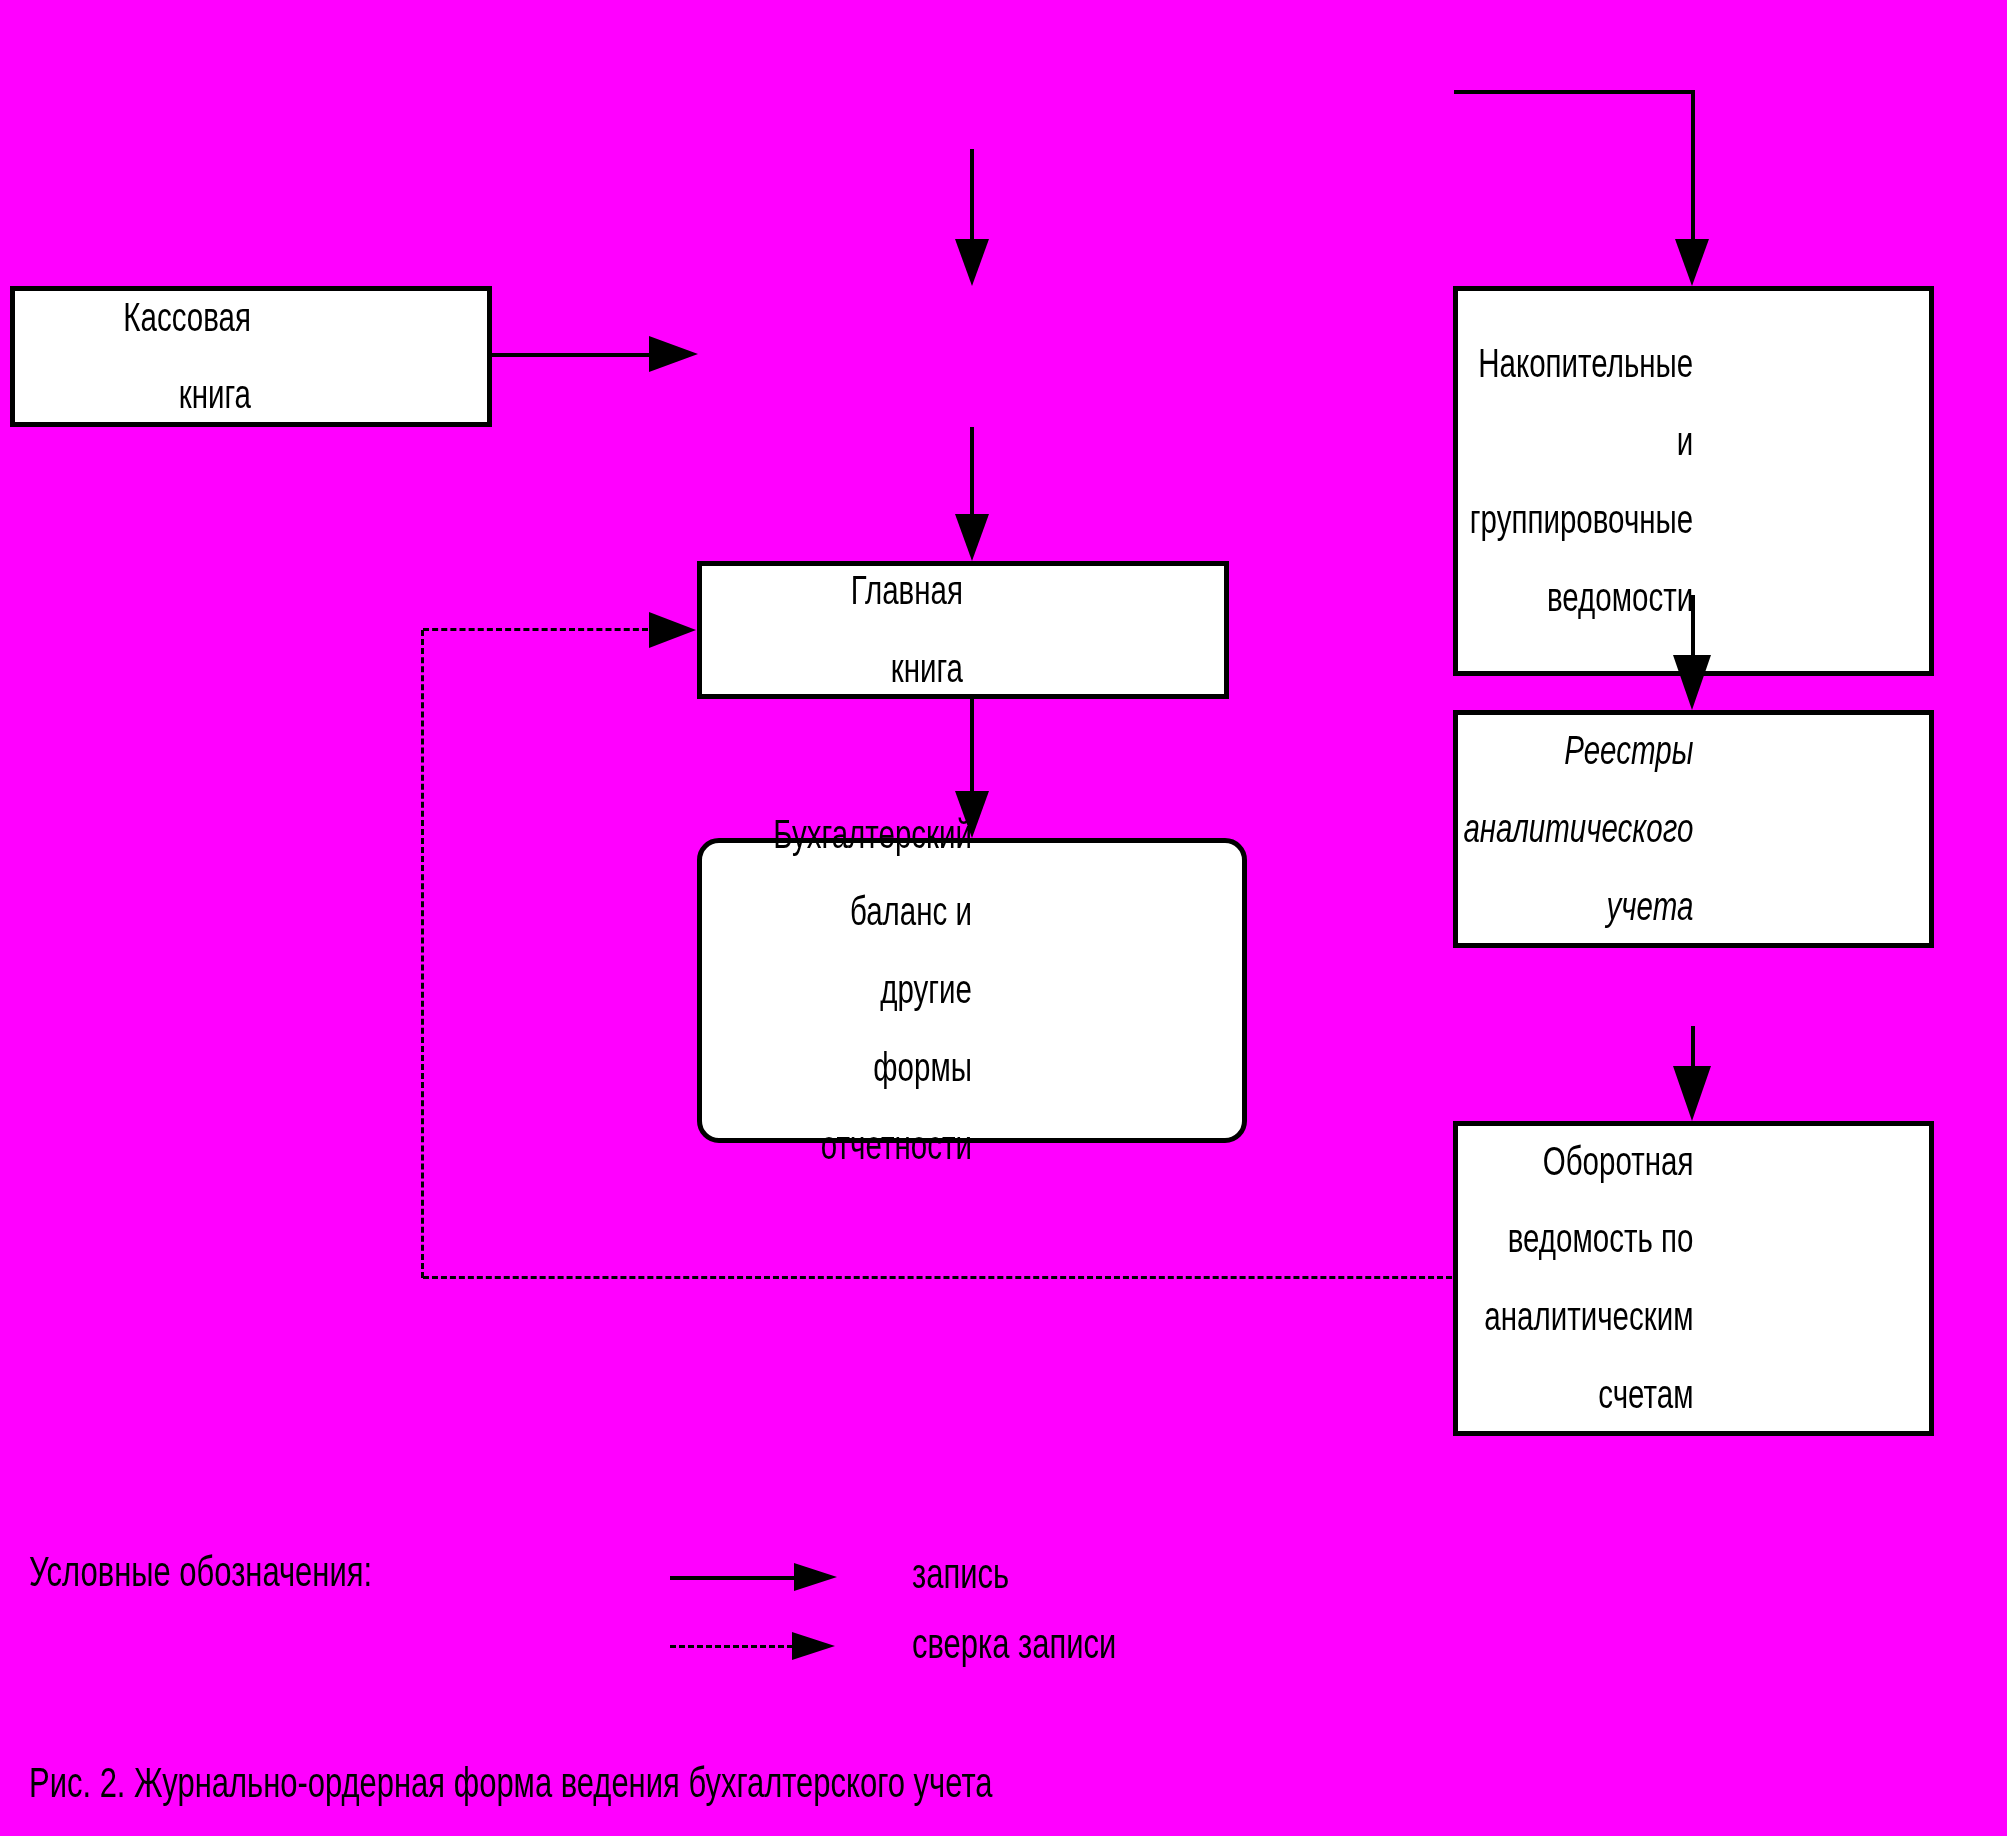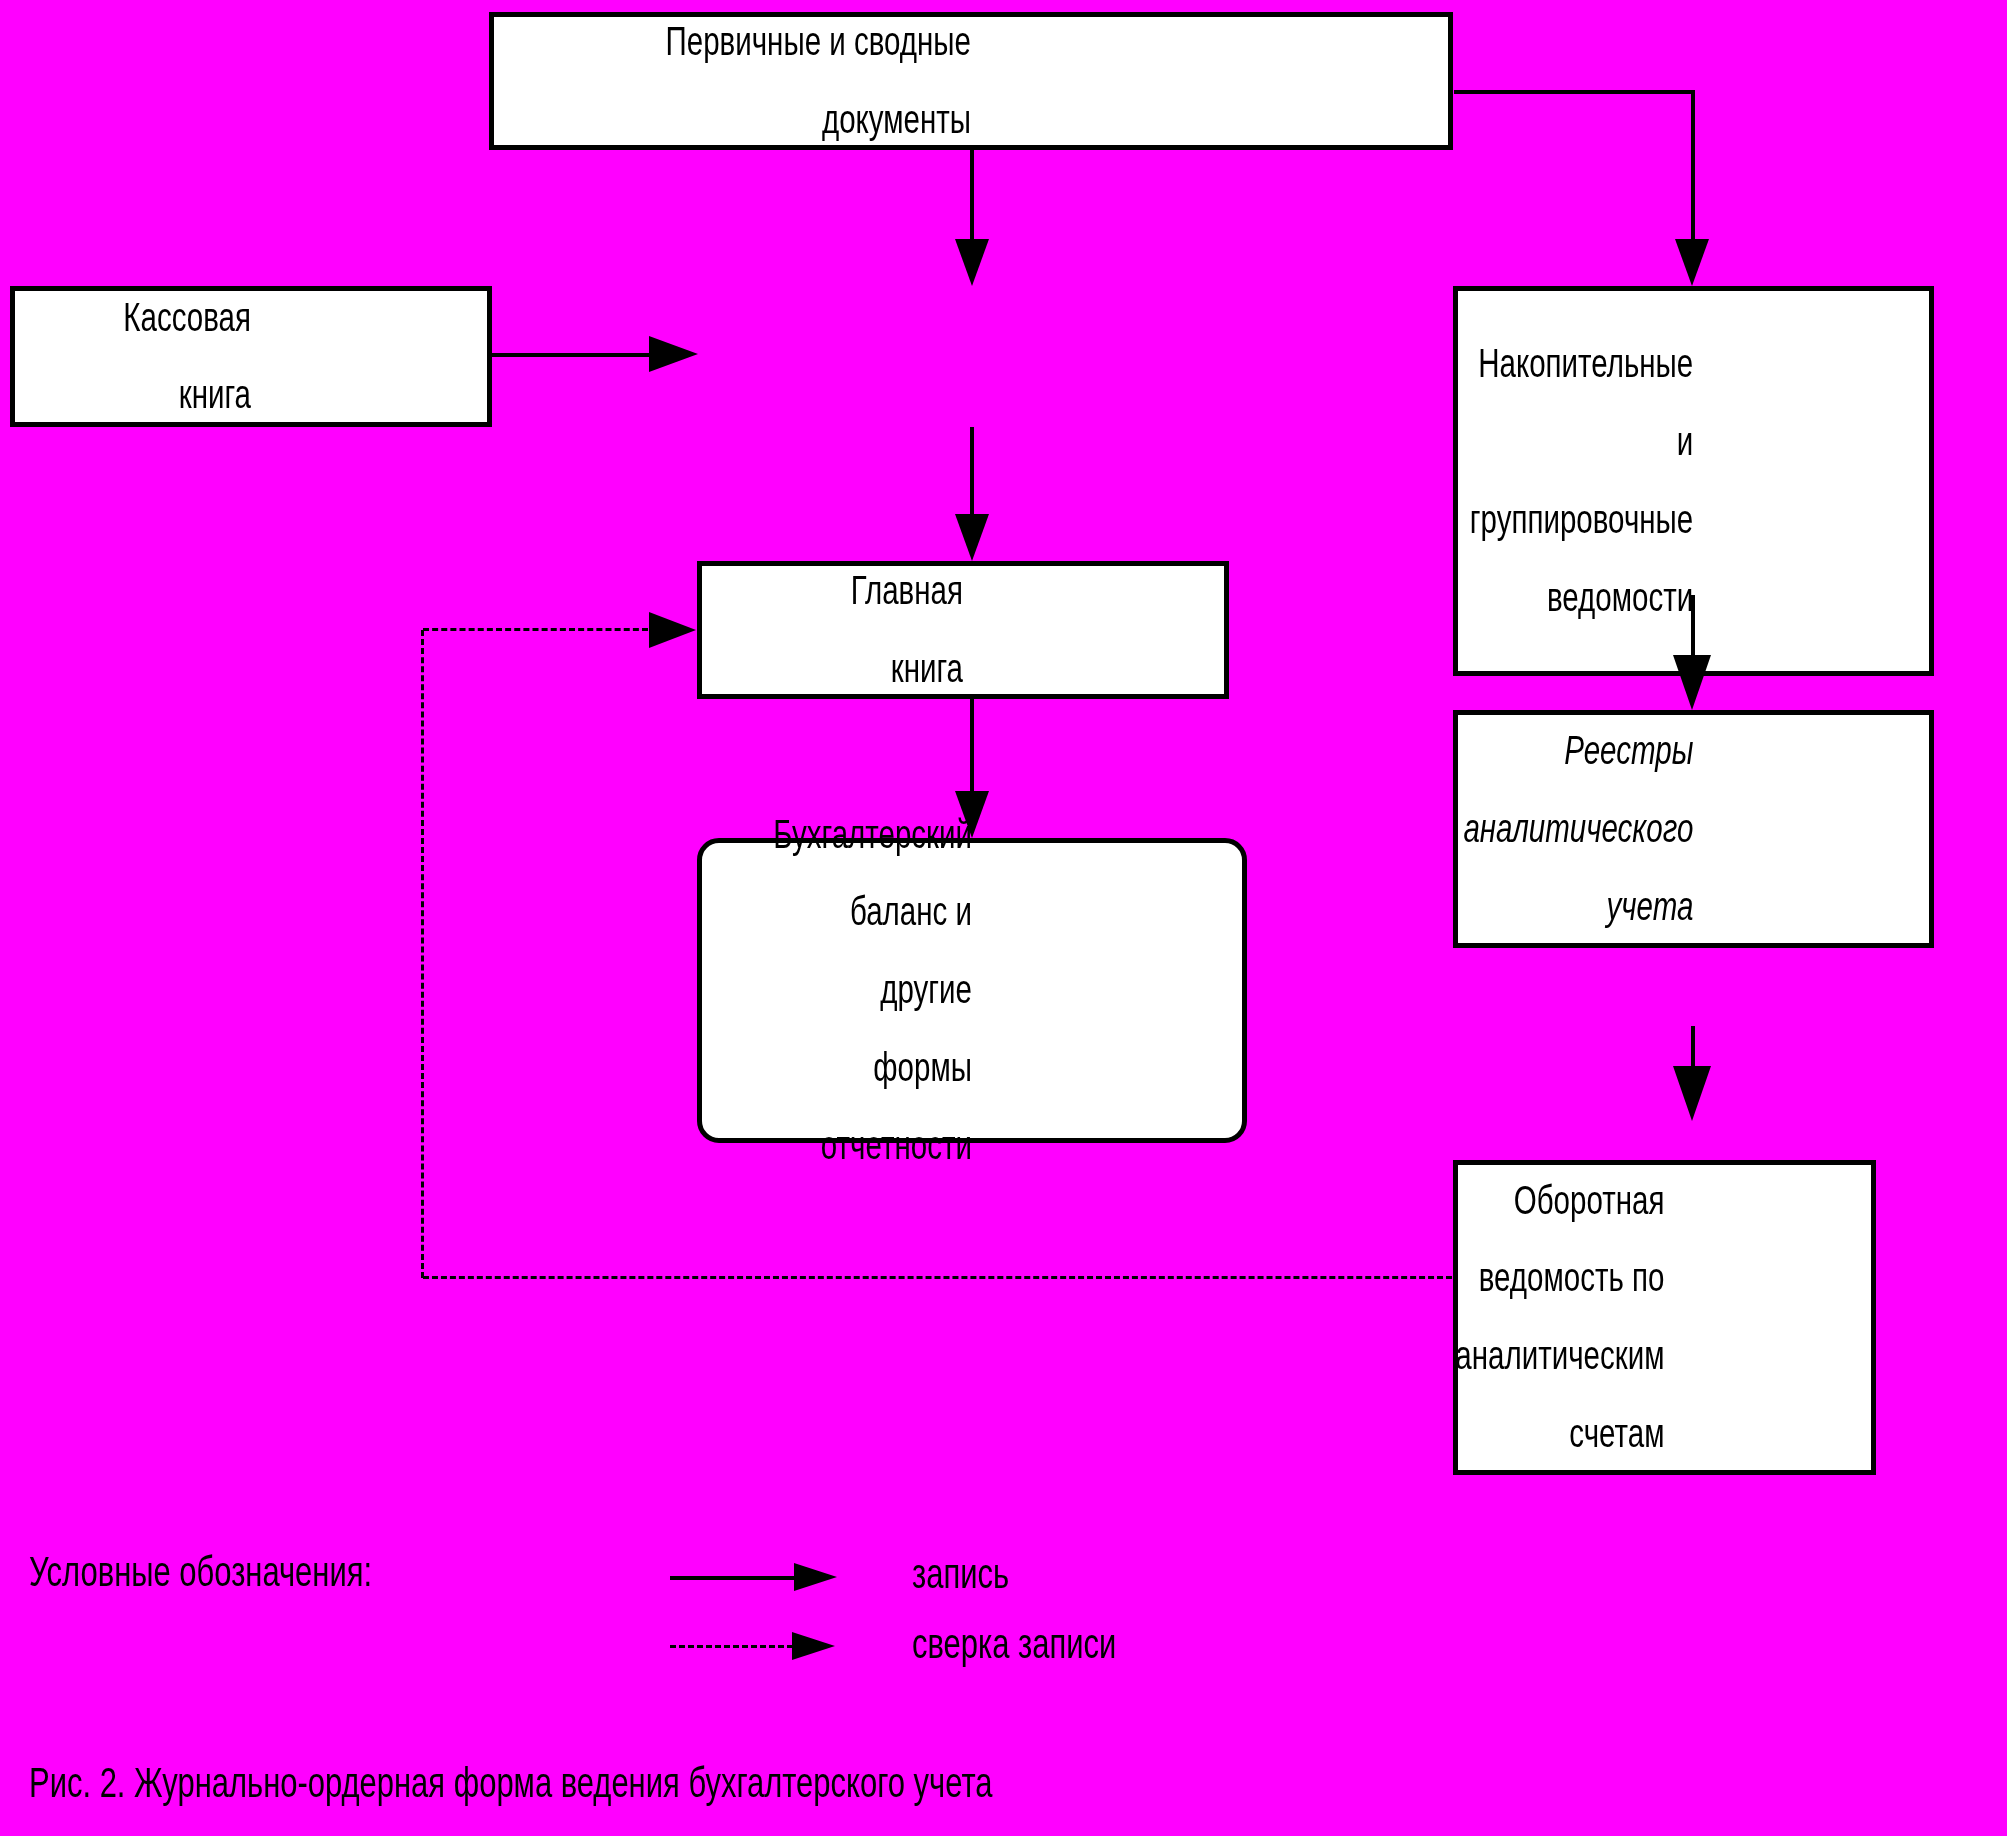--- a/index.html
+++ b/index.html
@@ -50,23 +50,20 @@
     transform-origin: 0 0;
     white-space: nowrap;
     color: #000;
   }
 </style>
 </head>
 <body>
 
 <div class="stage">
 
-  <div class="box" style="left:489px; top:11.8px; width:964px; height:138px;">
-    <span class="box-text">Первичные и сводные документы</span>
-  </div>
 
   <div class="box" style="left:9.8px; top:286px; width:482px; height:141px;">
     <span class="box-text">Кассовая книга</span>
   </div>
 
 
   <div class="box" style="left:1453px; top:286px; width:481px; height:390px;">
     <span class="box-text">Накопительные и
 группировочные
 ведомости</span>
@@ -81,21 +78,21 @@
 аналитического
 учета</span>
   </div>
 
   <div class="box" style="left:697px; top:838px; width:550px; height:305px;border-radius:22px;">
     <span class="box-text">Бухгалтерский
 баланс и другие
 формы отчетности</span>
   </div>
 
-  <div class="box" style="left:1453px; top:1160px; width:423px; height:315px;">
+  <div class="box" style="left:1453px; top:1121px; width:481px; height:315px;">
     <span class="box-text">Оборотная
 ведомость по
 аналитическим
 счетам</span>
   </div>
 
   <div class="line" style="left:970px; top:149px; width:3.9px; height:94px;"></div>
   <div class="tri tri-down" style="left:955px; top:239px;"></div>
 
   <div class="line" style="left:1454px; top:90px; width:239px; height:3.9px;"></div>

